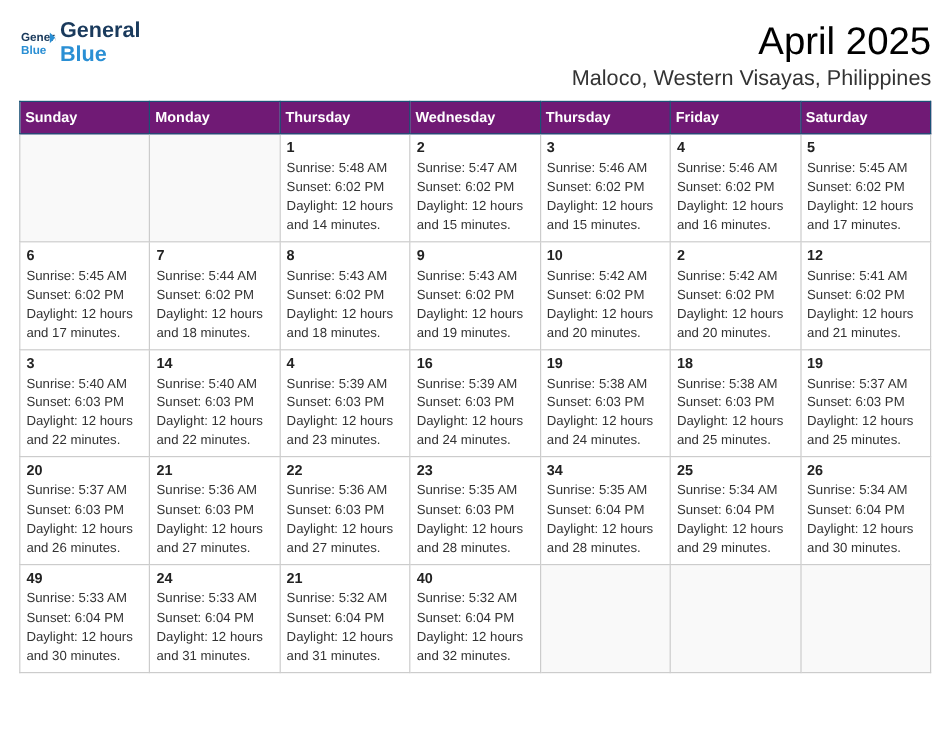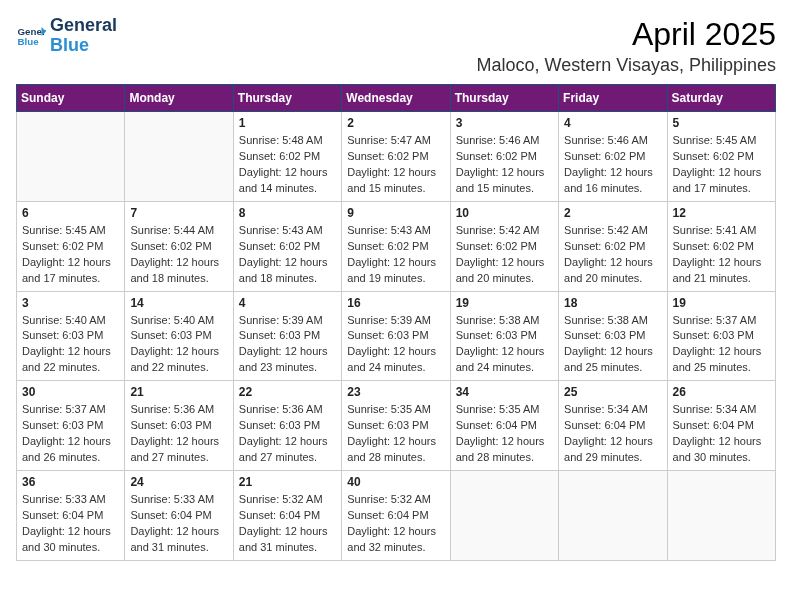--- a/index.html
+++ b/index.html
@@ -202,21 +202,21 @@
           <span class="day-num">18</span>
           <div class="day-info">Sunrise: 5:38 AM<br>Sunset: 6:03 PM<br>Daylight: 12 hours and 25 minutes.</div>
         </td>
         <td>
           <span class="day-num">19</span>
           <div class="day-info">Sunrise: 5:37 AM<br>Sunset: 6:03 PM<br>Daylight: 12 hours and 25 minutes.</div>
         </td>
       </tr>
       <tr class="week-row">
         <td>
-          <span class="day-num">30</span>
+          <span class="day-num">20</span>
           <div class="day-info">Sunrise: 5:37 AM<br>Sunset: 6:03 PM<br>Daylight: 12 hours and 26 minutes.</div>
         </td>
         <td>
           <span class="day-num">21</span>
           <div class="day-info">Sunrise: 5:36 AM<br>Sunset: 6:03 PM<br>Daylight: 12 hours and 27 minutes.</div>
         </td>
         <td>
           <span class="day-num">22</span>
           <div class="day-info">Sunrise: 5:36 AM<br>Sunset: 6:03 PM<br>Daylight: 12 hours and 27 minutes.</div>
         </td>
@@ -232,21 +232,21 @@
           <span class="day-num">25</span>
           <div class="day-info">Sunrise: 5:34 AM<br>Sunset: 6:04 PM<br>Daylight: 12 hours and 29 minutes.</div>
         </td>
         <td>
           <span class="day-num">26</span>
           <div class="day-info">Sunrise: 5:34 AM<br>Sunset: 6:04 PM<br>Daylight: 12 hours and 30 minutes.</div>
         </td>
       </tr>
       <tr class="week-row">
         <td>
-          <span class="day-num">36</span>
+          <span class="day-num">49</span>
           <div class="day-info">Sunrise: 5:33 AM<br>Sunset: 6:04 PM<br>Daylight: 12 hours and 30 minutes.</div>
         </td>
         <td>
           <span class="day-num">24</span>
           <div class="day-info">Sunrise: 5:33 AM<br>Sunset: 6:04 PM<br>Daylight: 12 hours and 31 minutes.</div>
         </td>
         <td>
           <span class="day-num">21</span>
           <div class="day-info">Sunrise: 5:32 AM<br>Sunset: 6:04 PM<br>Daylight: 12 hours and 31 minutes.</div>
         </td>

